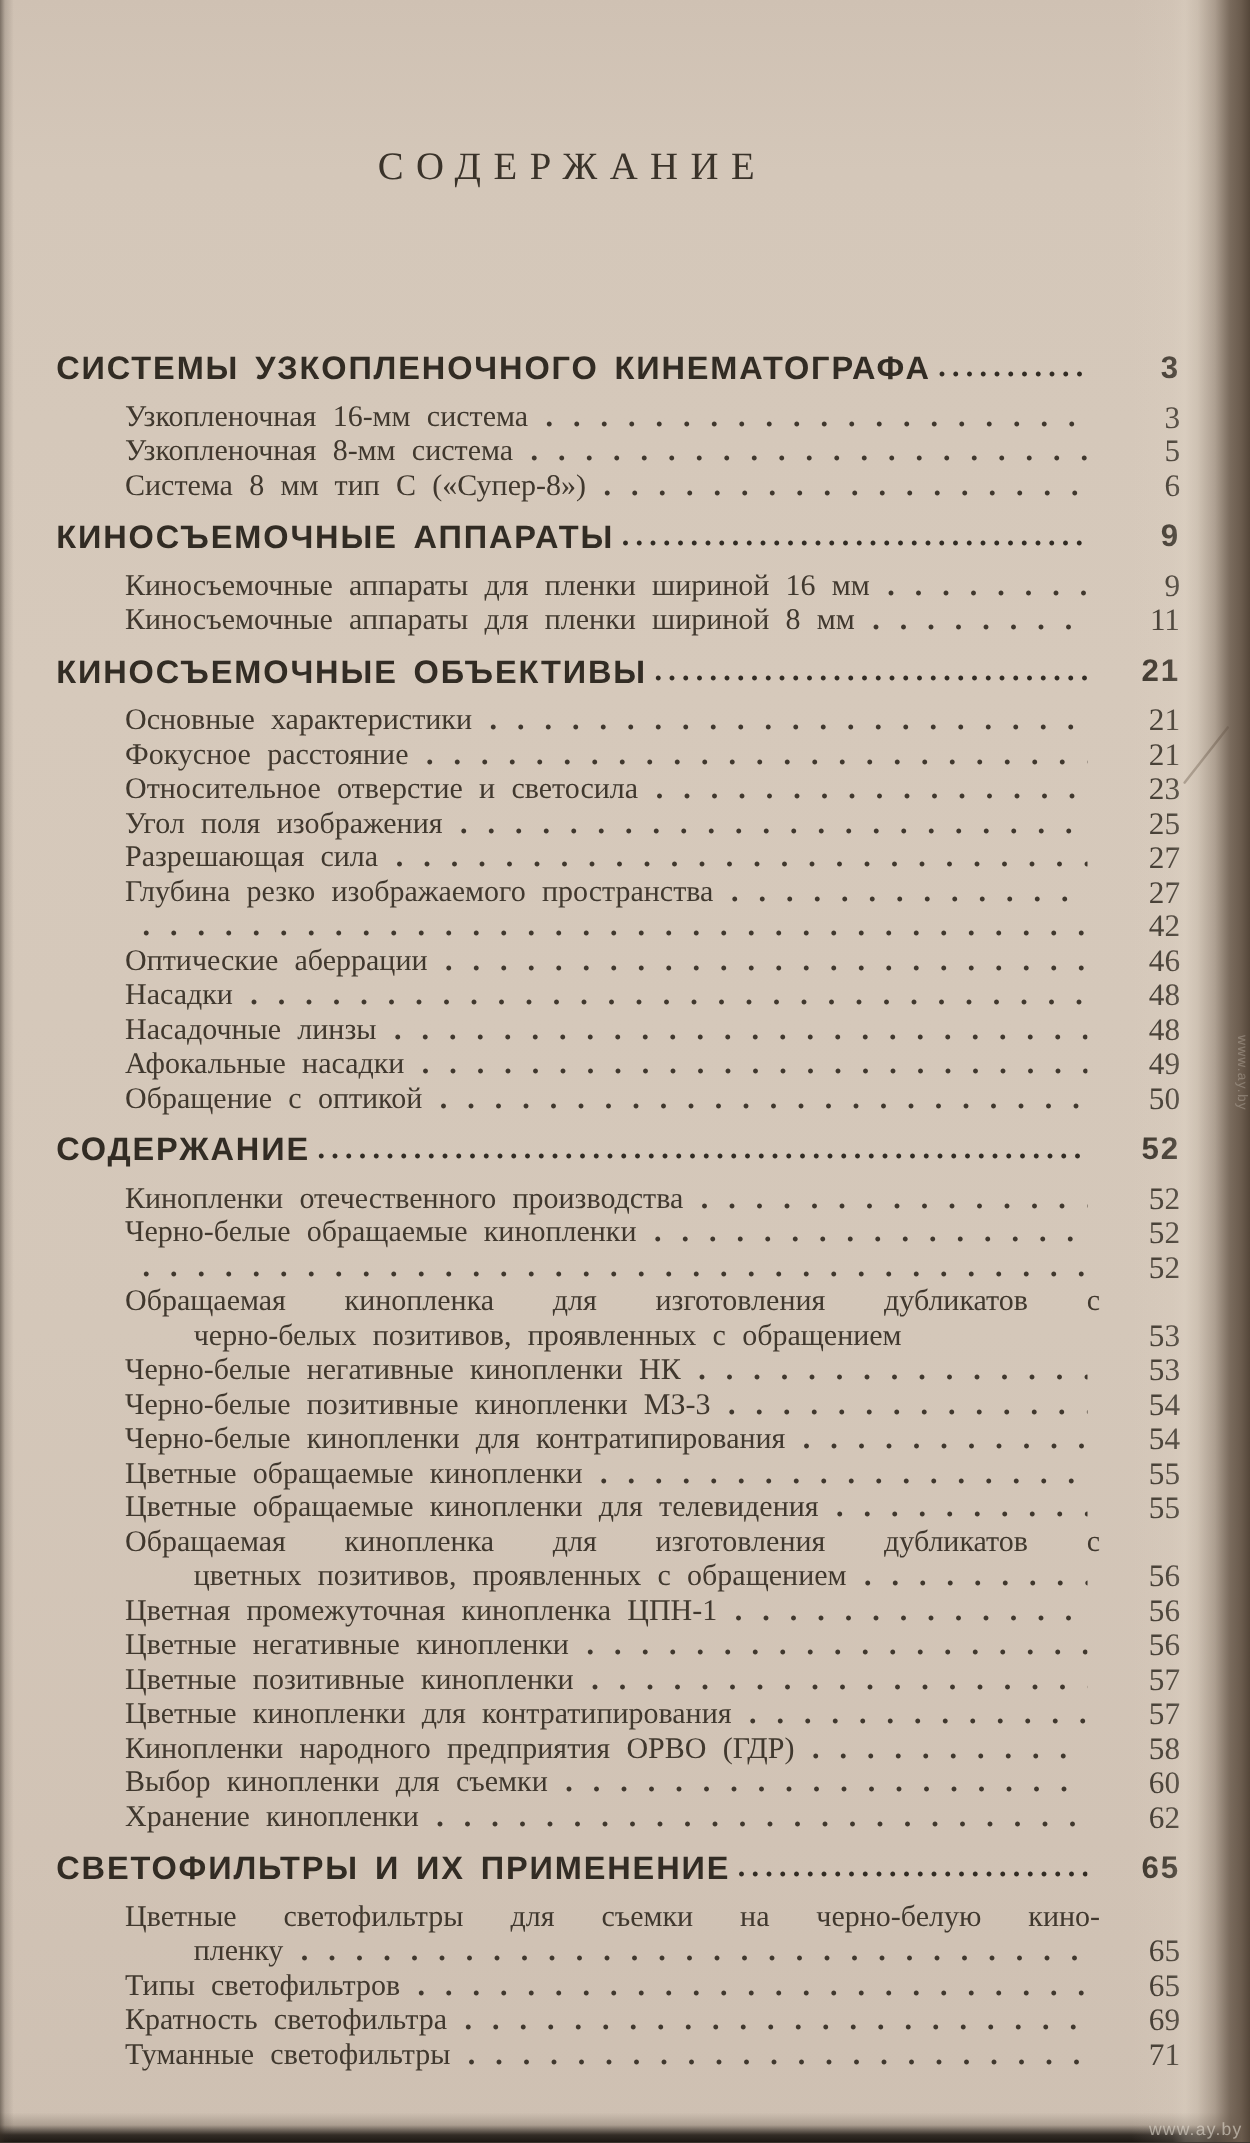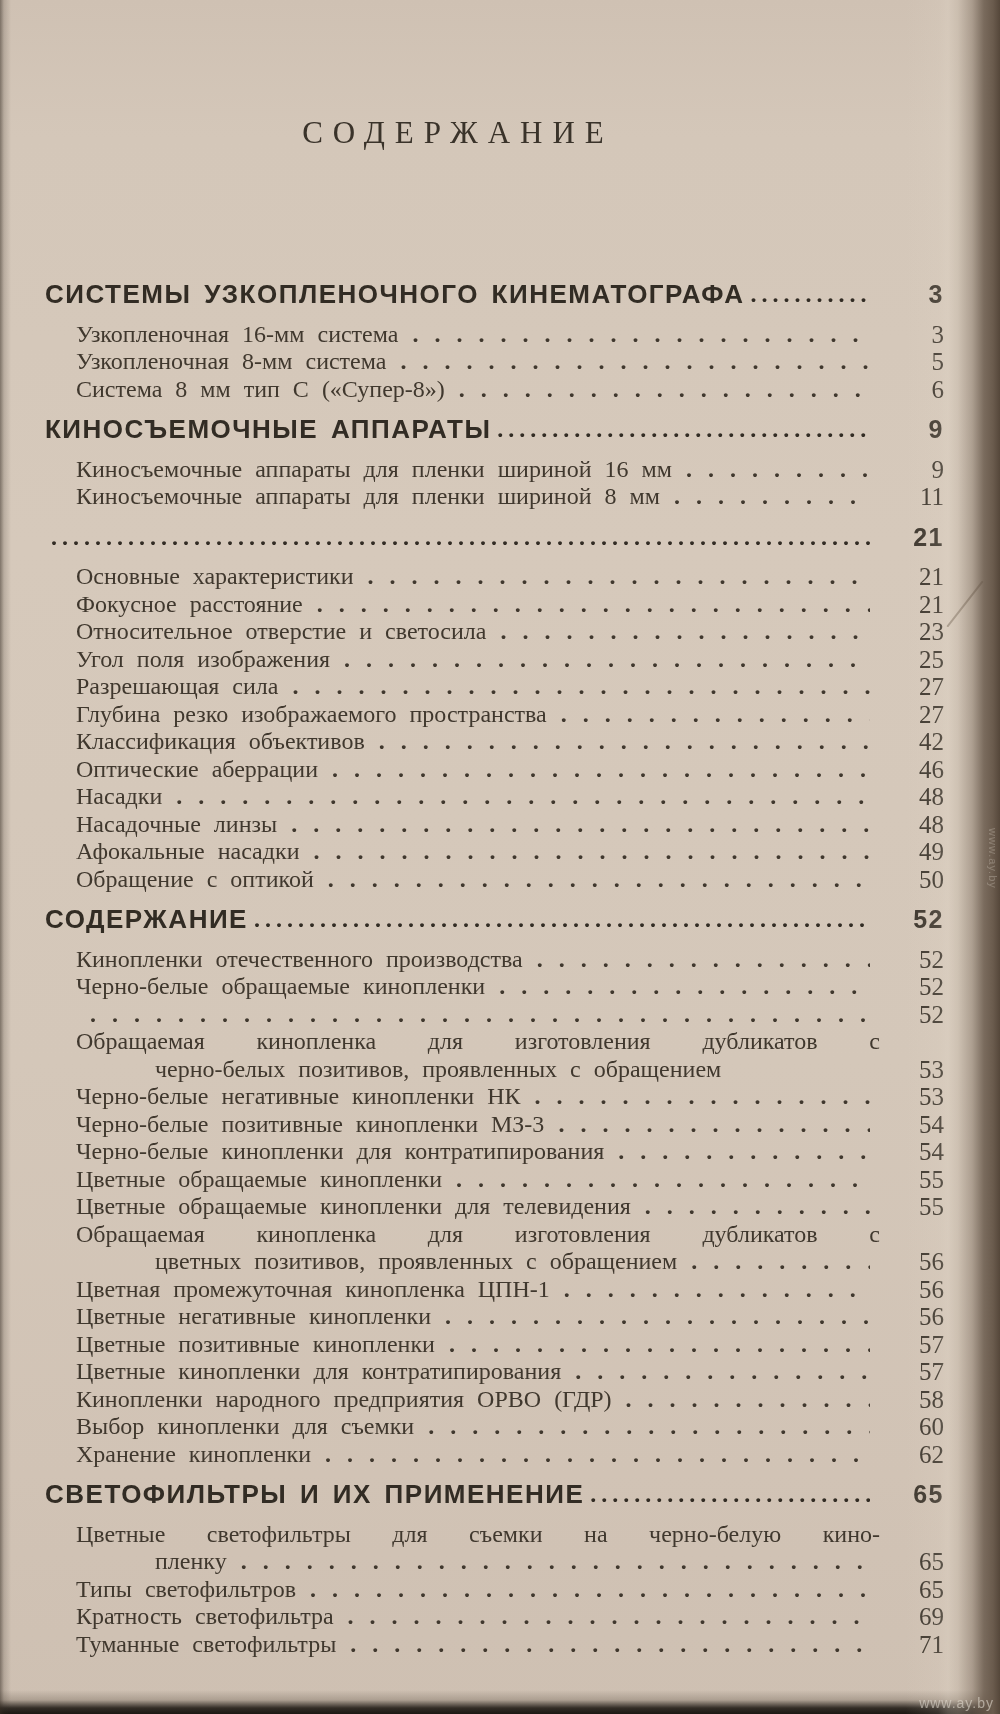--- a/index.html
+++ b/index.html
@@ -23,21 +23,21 @@
     position:absolute; top:94px; left:0; width:916px; text-align:center;
     font-size:31px; font-weight:normal; letter-spacing:10px; color:#3a332a;
   }
   .toc{position:absolute; top:268px; left:0; right:0;}
   .row{display:flex; align-items:flex-end; height:27.5px; line-height:27.5px; white-space:nowrap;}
   .h-row{
     padding-left:45px; margin:13px 0 12px;
     font-family:"Liberation Sans","DejaVu Sans",sans-serif;
     font-weight:bold; font-size:26px; letter-spacing:1.5px; word-spacing:4px; color:#322c24;
   }
-  .e-row{padding-left:76px; font-size:24px; word-spacing:7px; color:#40382e;}
+  .e-row{padding-left:100px; font-size:24px; word-spacing:7px; color:#40382e;}
   .e-row.cont{padding-left:155px;}
   .e-label{flex:0 0 auto;}
   .e-label.fill{flex:1 1 auto; margin-right:120px; text-align:justify; text-align-last:justify;}
   .leader{
     flex:1 1 auto; min-width:0; overflow:hidden; white-space:nowrap;
     margin:0 14px 0 6px; font-family:"Liberation Serif","DejaVu Serif",serif; font-weight:bold;
   }
   .leader-dense{letter-spacing:5px; font-size:24px;}
   .leader-sparse{letter-spacing:16px; font-size:24px; padding-left:8px;}
   .pg{flex:0 0 60px; text-align:right; margin-right:56px; font-size:25px; color:#3d362d;}
@@ -91,20 +91,21 @@
         <span class="e-label">Киносъемочные аппараты для пленки шириной 16 мм</span>
         <span class="leader leader-sparse">............................................................</span>
         <span class="pg">9</span>
       </div>
       <div class="row e-row">
         <span class="e-label">Киносъемочные аппараты для пленки шириной 8 мм</span>
         <span class="leader leader-sparse">............................................................</span>
         <span class="pg">11</span>
       </div>
       <div class="row h-row">
+        <span class="e-label">КИНОСЪЕМОЧНЫЕ ОБЪЕКТИВЫ</span>
         <span class="leader leader-dense">..........................................................................................</span>
         <span class="pg">21</span>
       </div>
       <div class="row e-row">
         <span class="e-label">Основные характеристики</span>
         <span class="leader leader-sparse">............................................................</span>
         <span class="pg">21</span>
       </div>
       <div class="row e-row">
         <span class="e-label">Фокусное расстояние</span>
@@ -125,21 +126,20 @@
         <span class="e-label">Разрешающая сила</span>
         <span class="leader leader-sparse">............................................................</span>
         <span class="pg">27</span>
       </div>
       <div class="row e-row">
         <span class="e-label">Глубина резко изображаемого пространства</span>
         <span class="leader leader-sparse">............................................................</span>
         <span class="pg">27</span>
       </div>
       <div class="row e-row">
-        <span class="e-label">Классификация объективов</span>
         <span class="leader leader-sparse">............................................................</span>
         <span class="pg">42</span>
       </div>
       <div class="row e-row">
         <span class="e-label">Оптические аберрации</span>
         <span class="leader leader-sparse">............................................................</span>
         <span class="pg">46</span>
       </div>
       <div class="row e-row">
         <span class="e-label">Насадки</span>

